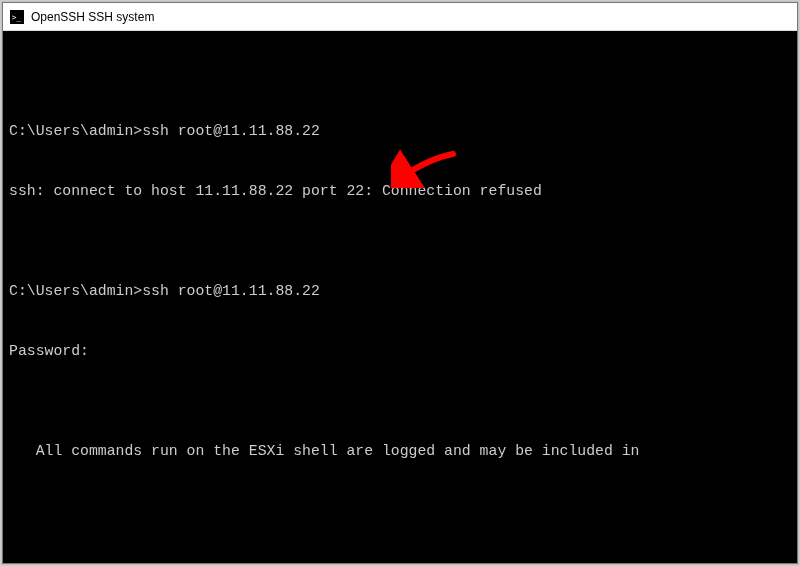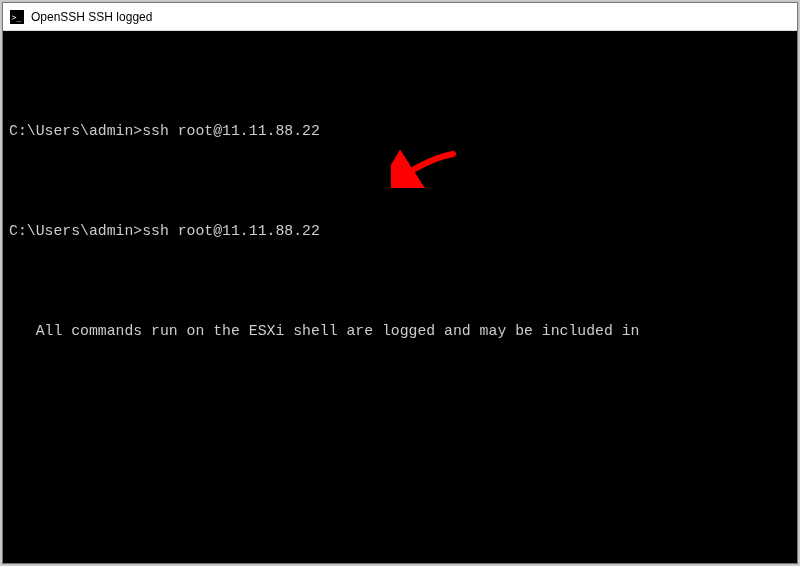--- a/index.html
+++ b/index.html
@@ -68,28 +68,30 @@
 <body>
 
 <div class="window">
   <div class="titlebar">
     <span class="icon">
       <svg viewBox="0 0 16 16">
         <rect x="0" y="0" width="16" height="16" fill="#000"></rect>
         <text x="2" y="11" font-size="9" fill="#fff" font-family="Consolas,monospace">&gt;_</text>
       </svg>
     </span>
-    <span>OpenSSH SSH logged</span>
+    <span>OpenSSH SSH system</span>
   </div>
 
   <div class="terminal">
     <div class="line"></div>
     <div class="line">C:\Users\admin&gt;ssh root@11.11.88.22</div>
+    <div class="line">ssh: connect to host 11.11.88.22 port 22: Connection refused</div>
     <div class="line"></div>
     <div class="line">C:\Users\admin&gt;ssh root@11.11.88.22</div>
+    <div class="line">Password:</div>
     <div class="line"></div>
     <div class="line">   All commands run on the ESXi shell are logged and may be included in</div>
     
     
     <div class="line"></div>
     
     <div class="line"></div>
     
     
     

